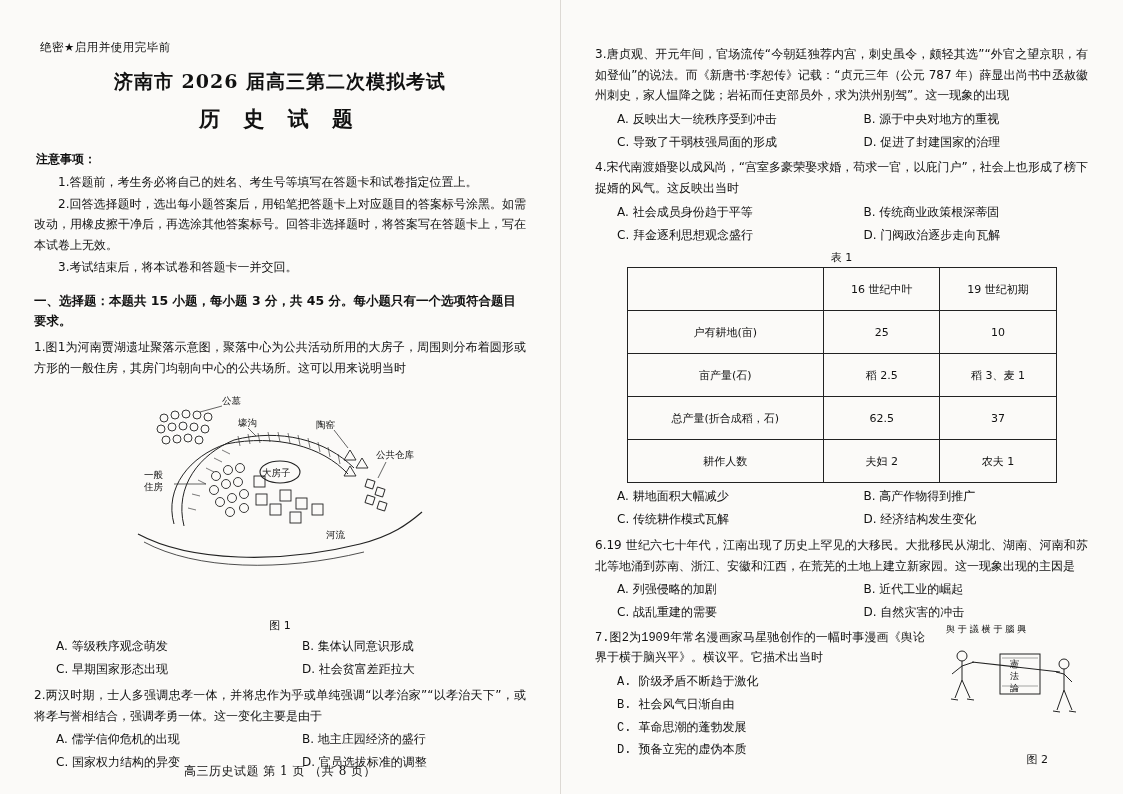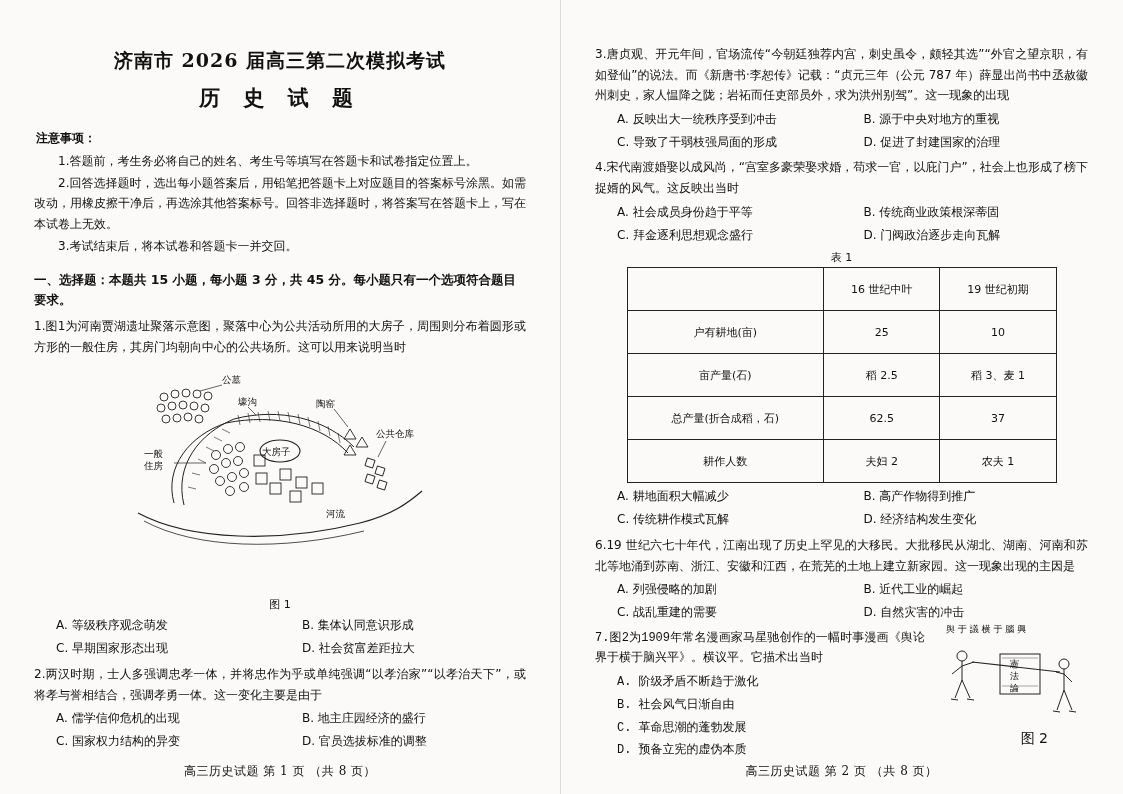--- a/index.html
+++ b/index.html
@@ -128,33 +128,34 @@
   .cartoon{
     position:absolute;
     right:0;
     top:-8px;
     width:150px;
     height:130px;
   }
   .fig2cap{
     position:absolute;
     right:40px;
-    top:102px;
-    font-size:14px;
+    top:124px;
+    font-size:11px;
   }
   .q7text{width:330px;font-family:Liberation Mono, monospace;}
   svg{display:block;}
 </style>
 </head>
 <body>
 
 <div class="page">
 
   <div class="col col-left">
 
+    <div class="secret">绝密★启用并使用完毕前</div>
 
     <div class="title">济南市 2026 届高三第二次模拟考试</div>
     <div class="subtitle">历 史 试 题</div>
 
     <div class="notice-head">注意事项：</div>
     <div class="notice-item">1.答题前，考生务必将自己的姓名、考生号等填写在答题卡和试卷指定位置上。</div>
     <div class="notice-item">2.回答选择题时，选出每小题答案后，用铅笔把答题卡上对应题目的答案标号涂黑。如需改动，用橡皮擦干净后，再选涂其他答案标号。回答非选择题时，将答案写在答题卡上，写在本试卷上无效。</div>
     <div class="notice-item">3.考试结束后，将本试卷和答题卡一并交回。</div>
 
     <div class="section-head">一、选择题：本题共 15 小题，每小题 3 分，共 45 分。每小题只有一个选项符合题目要求。</div>
@@ -402,18 +403,15 @@
           <path d="M126 54 L134 62"></path>
           <path d="M126 70 L119 90"></path>
           <path d="M126 70 L134 90"></path>
           <path d="M115 91 L122 92"></path>
           <path d="M131 91 L138 92"></path>
         </g>
       </svg>
       <div class="fig2cap">图 2</div>
     </div>
 
-    <div class="footer">
-      <span>高三历史试题  第 2 页 （共 8 页）</span>
-    </div>
   </div>
 
 </div>
 
 </body></html>

